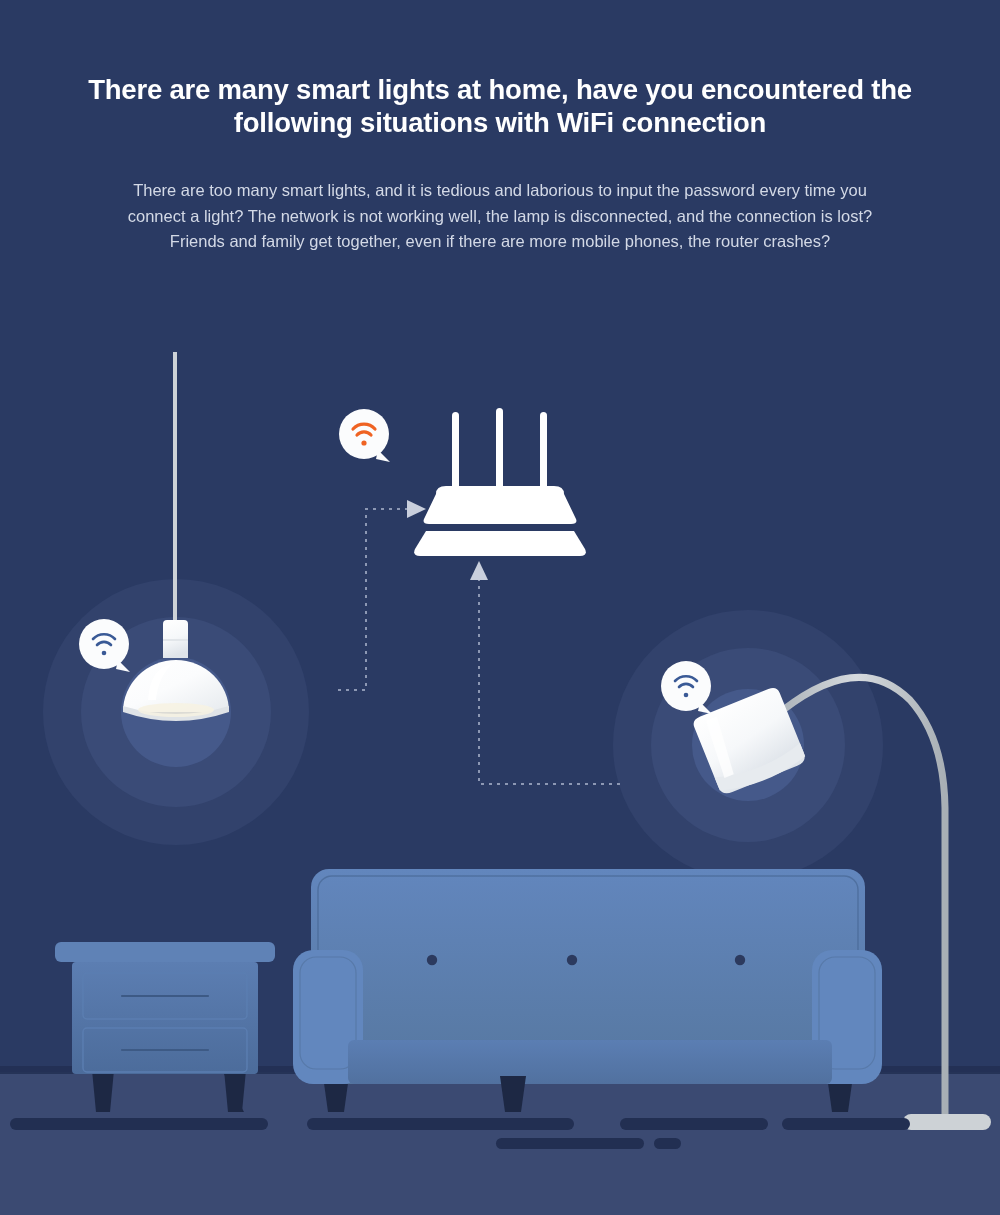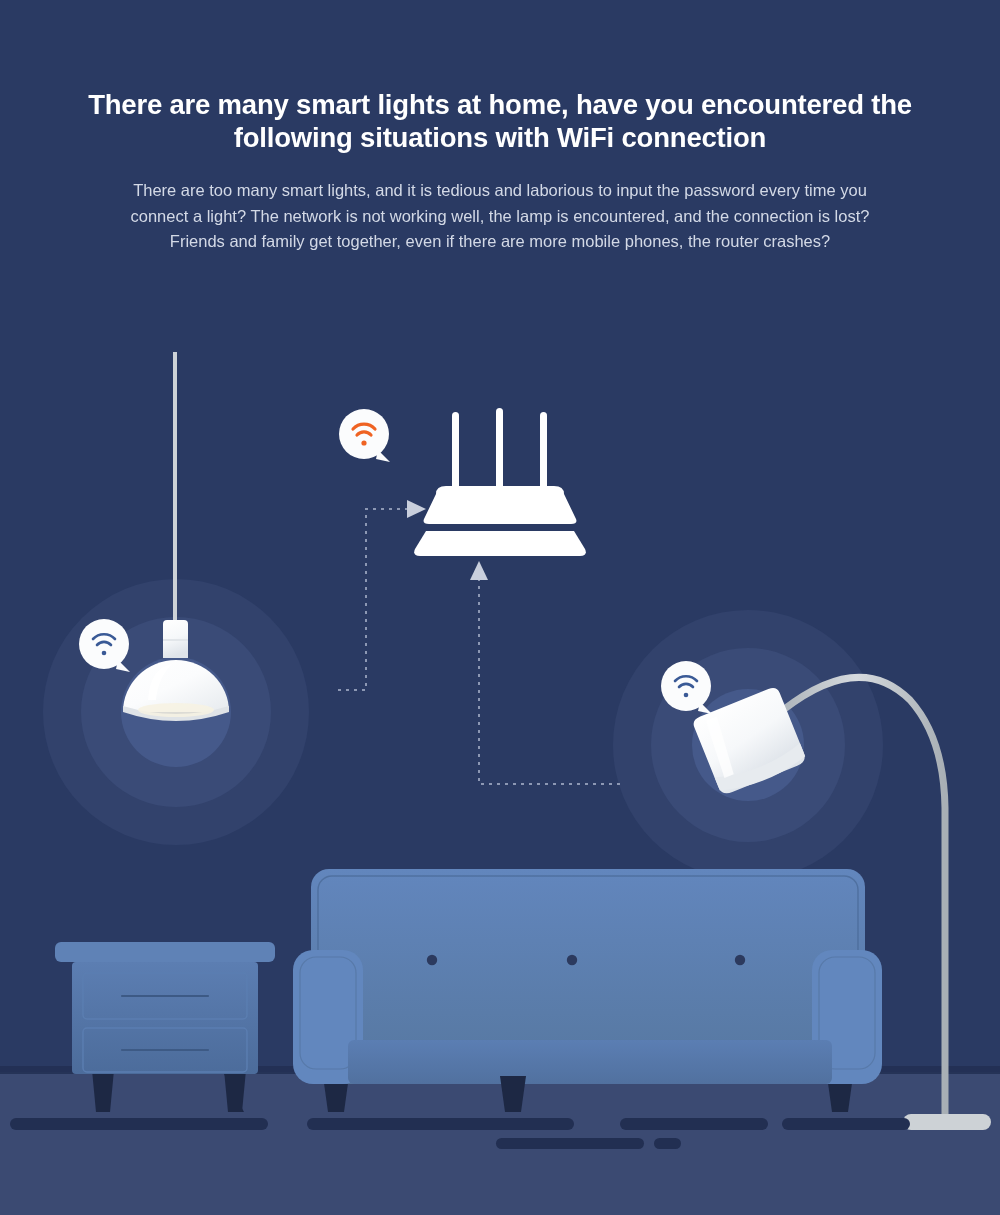--- a/index.html
+++ b/index.html
@@ -38,21 +38,21 @@
     padding: 0 41px;
     text-align: center;
     color: #ffffff;
     font-size: 27.5px;
     line-height: 33px;
     font-weight: bold;
     letter-spacing: -0.2px;
     font-family: "Liberation Sans", sans-serif;
     font-stretch: condensed;
     position: absolute;
-    top: 88px;
+    top: 73px;
     left: 0;
     right: 0;
   }
   #subcopy {
     margin: 0;
     padding: 0 105px;
     text-align: center;
     color: #d3d9e6;
     font-size: 16.5px;
     line-height: 25.5px;
@@ -247,16 +247,16 @@
       <rect x="620" y="1118" width="148" height="12" rx="6"></rect>
       <rect x="782" y="1118" width="128" height="12" rx="6"></rect>
       <rect x="496" y="1138" width="148" height="11" rx="5.5"></rect>
       <rect x="654" y="1138" width="27" height="11" rx="5.5"></rect>
     </g>
 
   </svg>
 
   <div class="text-layer">
     <h1 id="headline">There are many smart lights at home, have you encountered the following situations with WiFi connection</h1>
-    <p id="subcopy">There are too many smart lights, and it is tedious and laborious to input the password every time you connect a light? The network is not working well, the lamp is encountered, and the connection is lost? Friends and family get together, even if there are more mobile phones, the router crashes?</p>
+    <p id="subcopy">There are too many smart lights, and it is tedious and laborious to input the password every time you connect a light? The network is not working well, the lamp is disconnected, and the connection is lost? Friends and family get together, even if there are more mobile phones, the router crashes?</p>
   </div>
 
 </div>
 
 </body></html>

